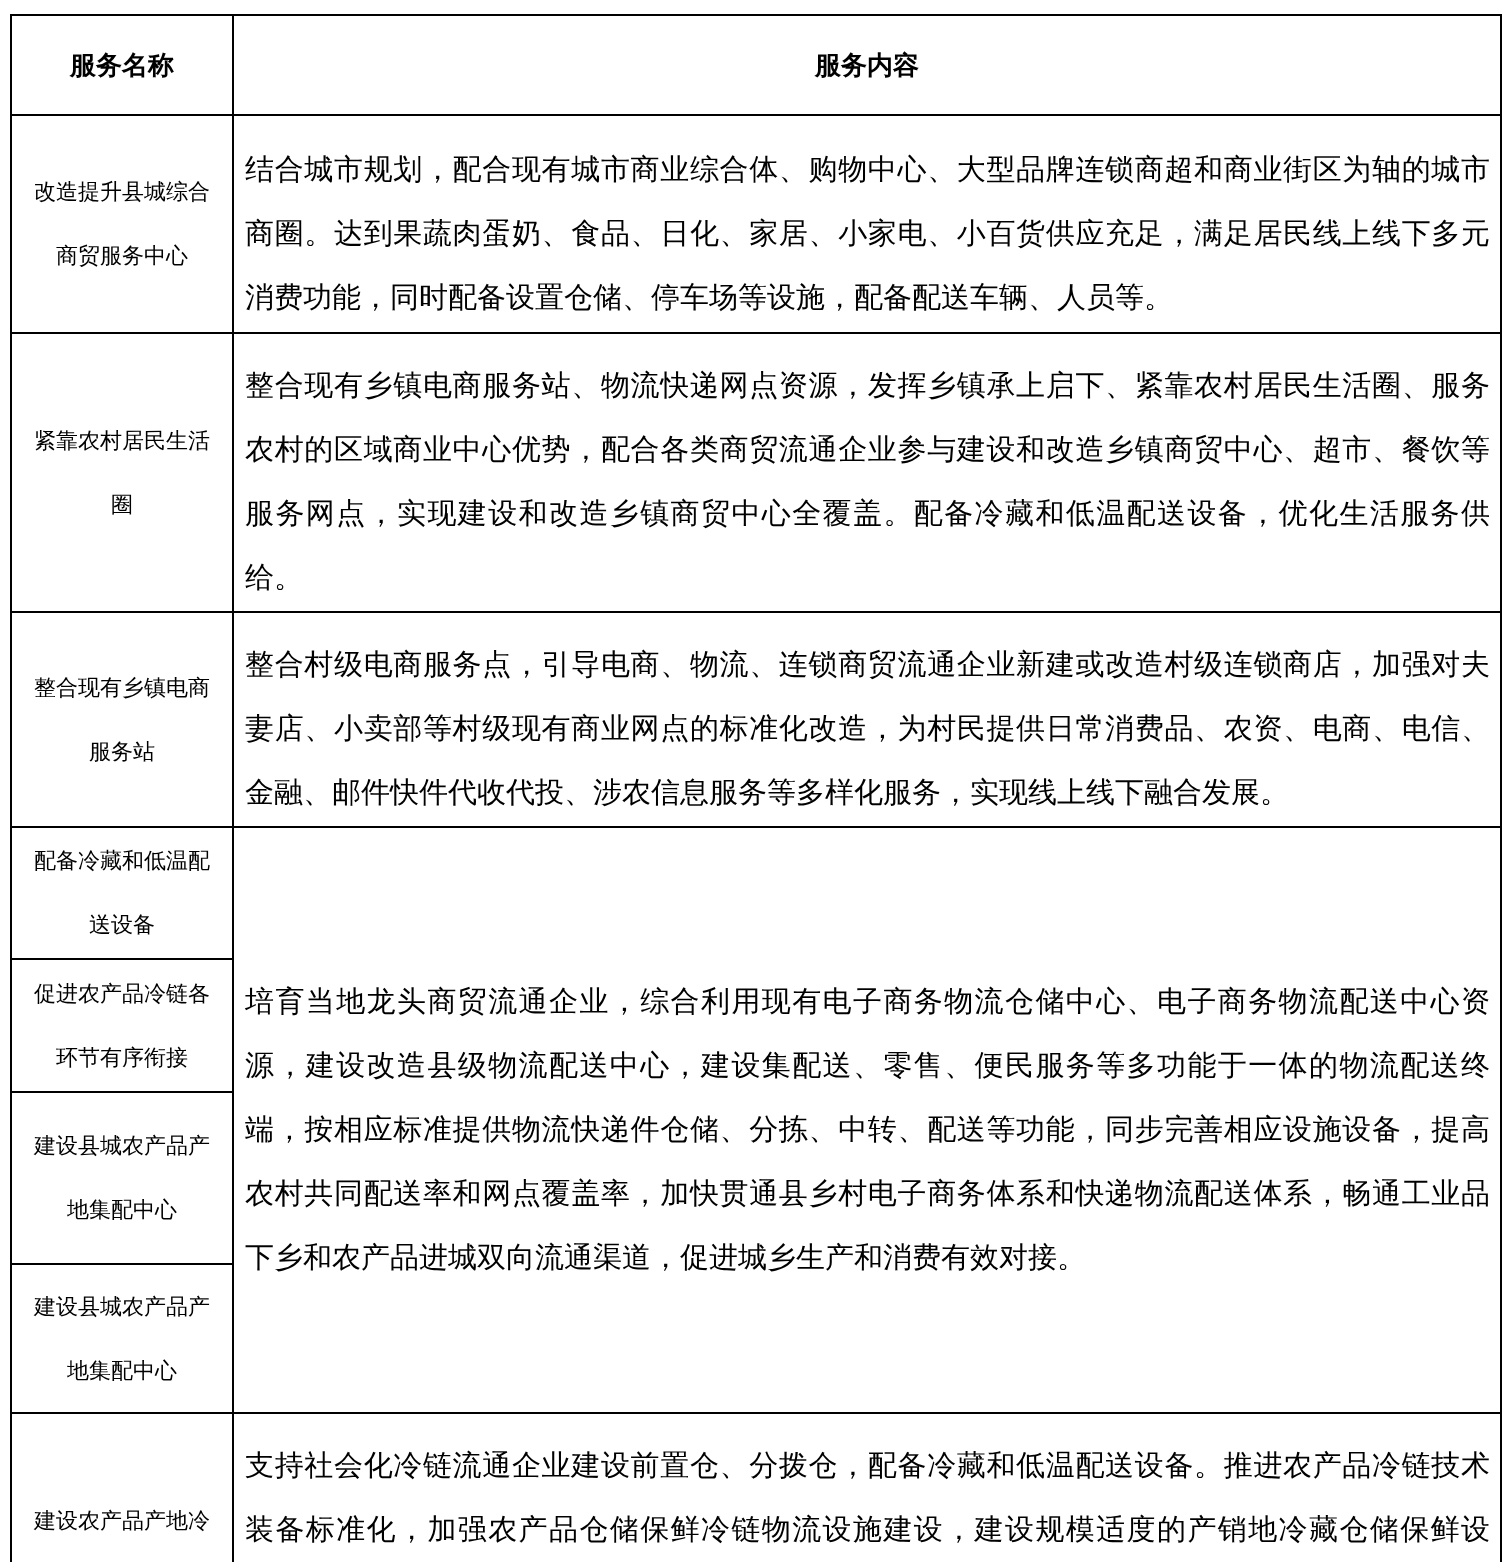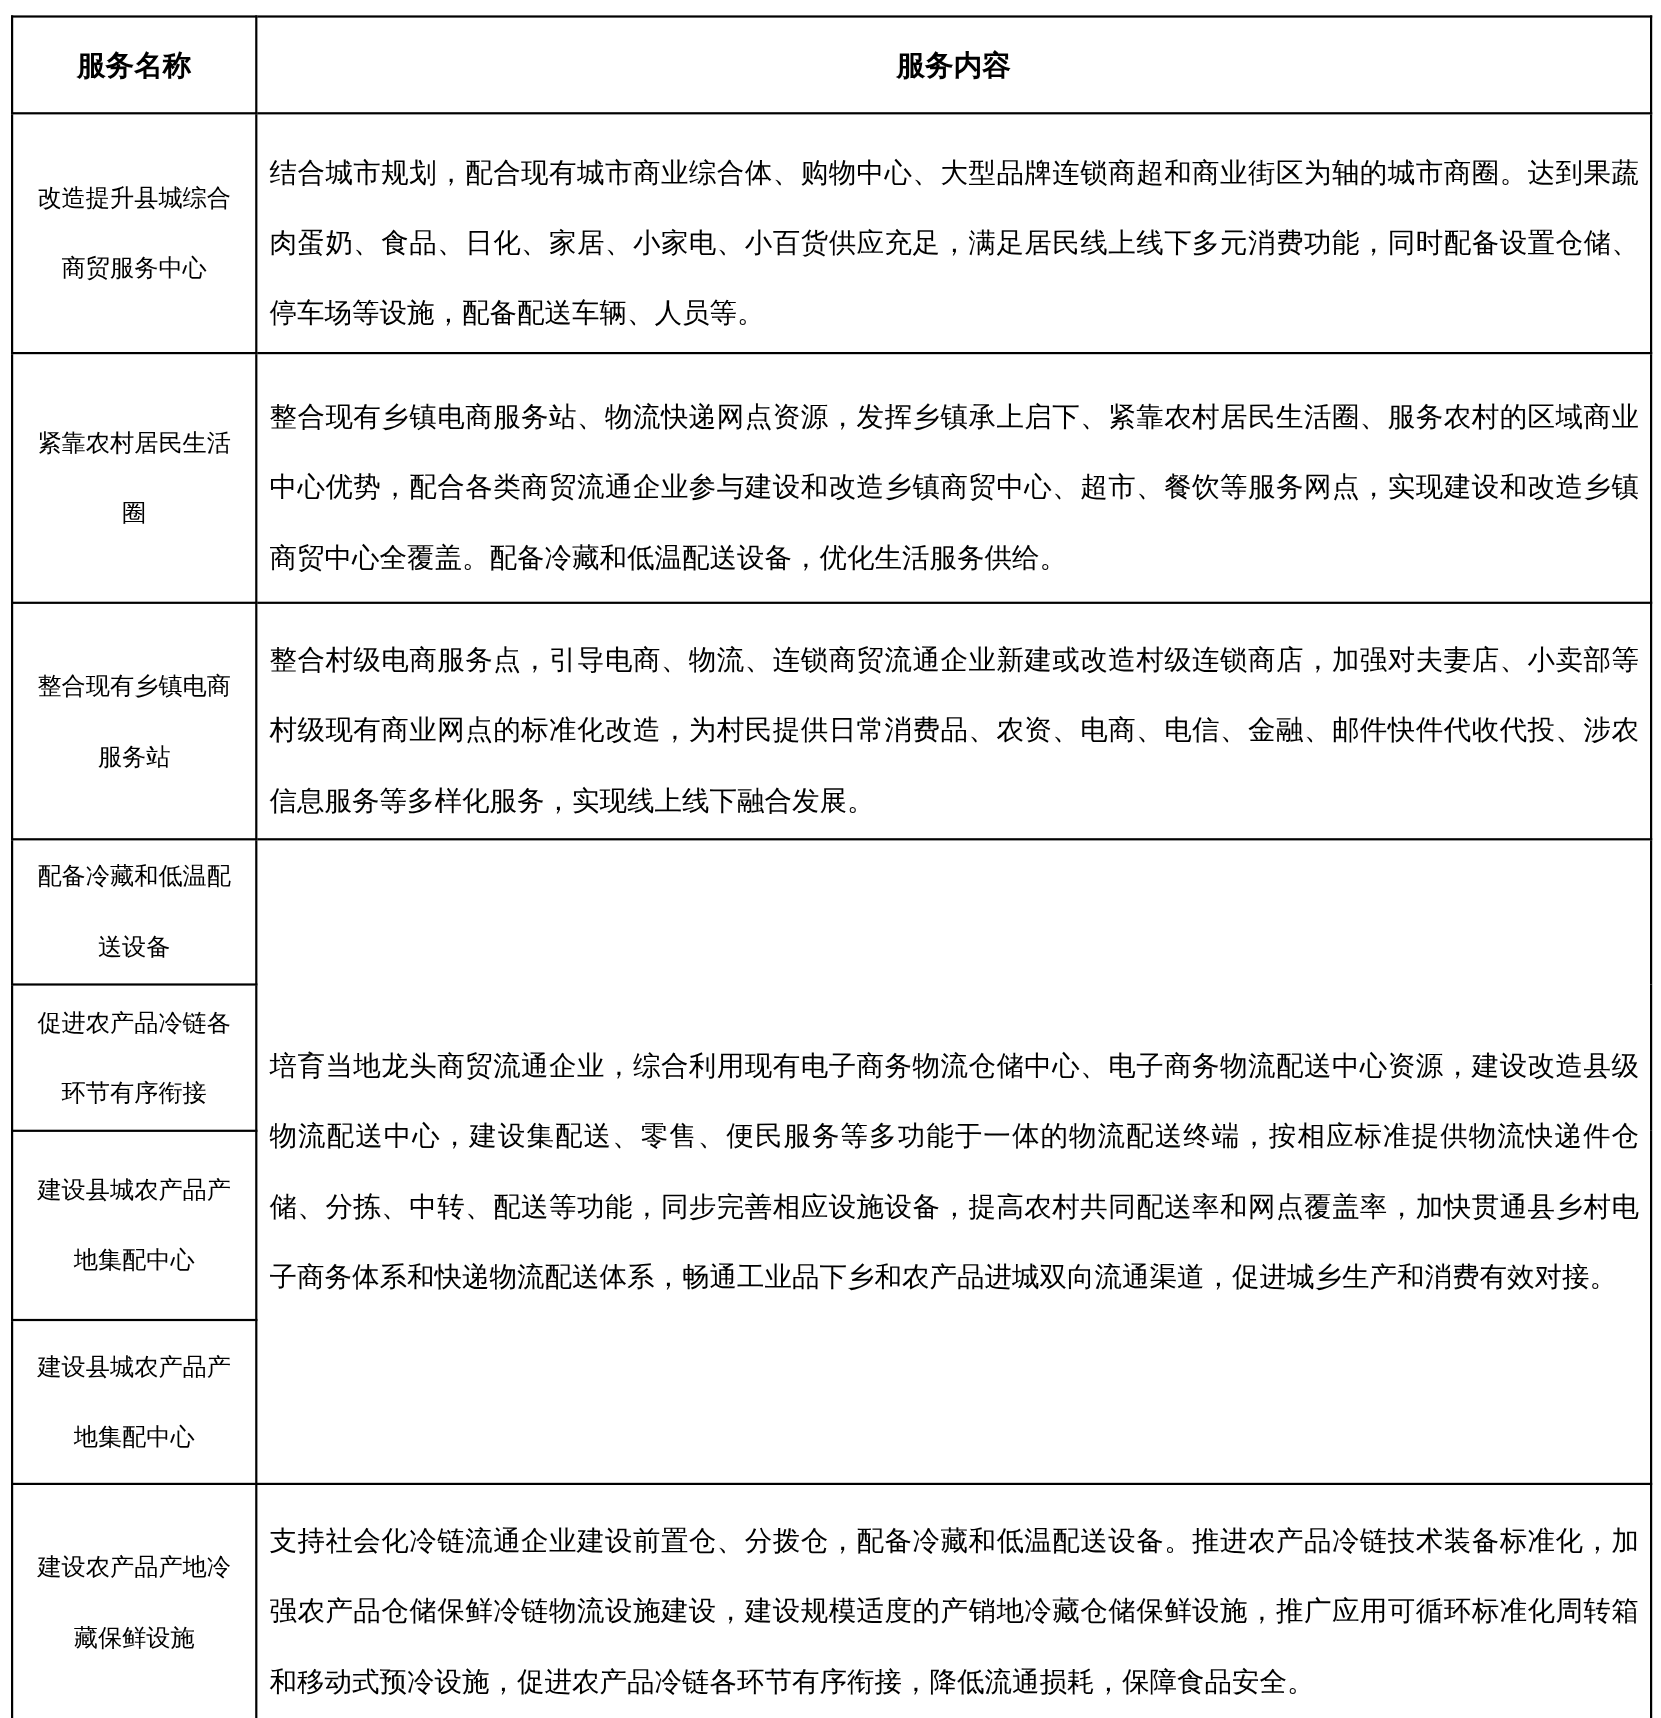--- a/index.html
+++ b/index.html
@@ -30,26 +30,26 @@
     text-align: center;
     line-height: 30px;
   }
   td.name-cell {
     font-size: 22px;
     line-height: 64px;
     text-align: center;
     padding: 0 14px;
   }
   td.content-cell {
-    font-size: 25px;
+    font-size: 29px;
     line-height: 64px;
     text-align: justify;
     padding: 19px 10px 2px 11px;
   }
-  tr.r-head   { height: 88px; }
+  tr.r-head   { height: 100px; }
   tr.r-1      { height: 218px; }
   tr.r-2      { height: 227px; }
   tr.r-3      { height: 211px; }
   tr.r-4      { height: 132px; }
   tr.r-5      { height: 133px; }
   tr.r-6      { height: 172px; }
   tr.r-7      { height: 149px; }
   tr.r-8      { height: 211px; }
 </style>
 </head>

